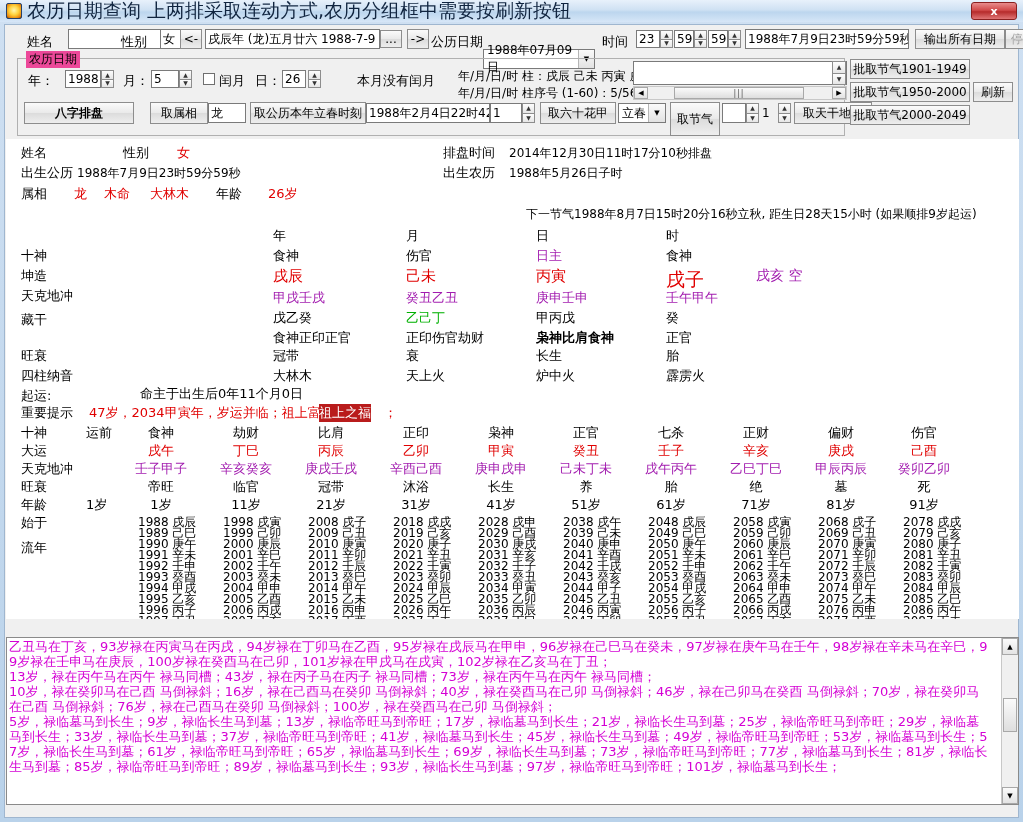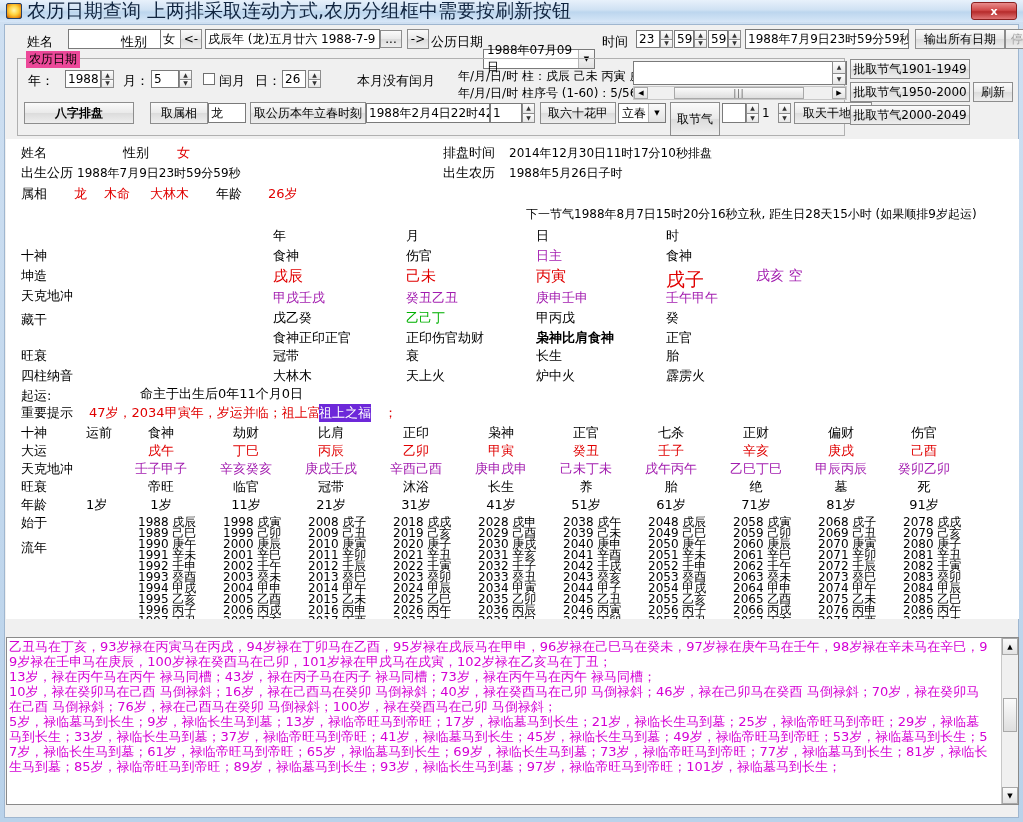--- a/index.html
+++ b/index.html
@@ -90,21 +90,21 @@
   .report{
     position:absolute;left:1px;top:114px;width:1013px;height:480px;
     background:#fff;overflow:hidden;
   }
   .report span,.report div{white-space:pre;}
   .t{position:absolute;white-space:pre;font-size:13px;color:#000;
      font-family:"DejaVu Sans","Liberation Sans",sans-serif;}
   .red{color:#e00000;}
   .blue{color:#a21caf;}
   .green{color:#00b000;}
-  .sel{background:#6d28d9;color:#fff;}
+  .sel{background:#b91c1c;color:#fff;}
   .small{font-size:12px;}
   
   .yeargrid{position:absolute;font-size:12px;color:#000;}
   .ycol{position:absolute;top:0;}
   .ycol div{height:11px;line-height:11px;white-space:pre;}
   
   .memo{
     position:absolute;left:1px;top:612px;width:1013px;height:168px;
     background:#fff;border:1px solid #8a8a8a;box-sizing:border-box;
     overflow:hidden;

